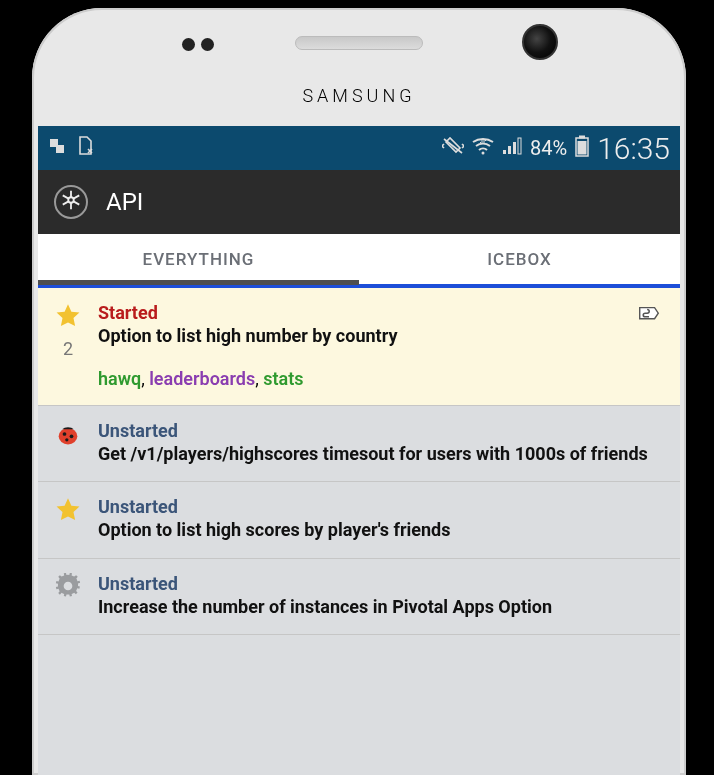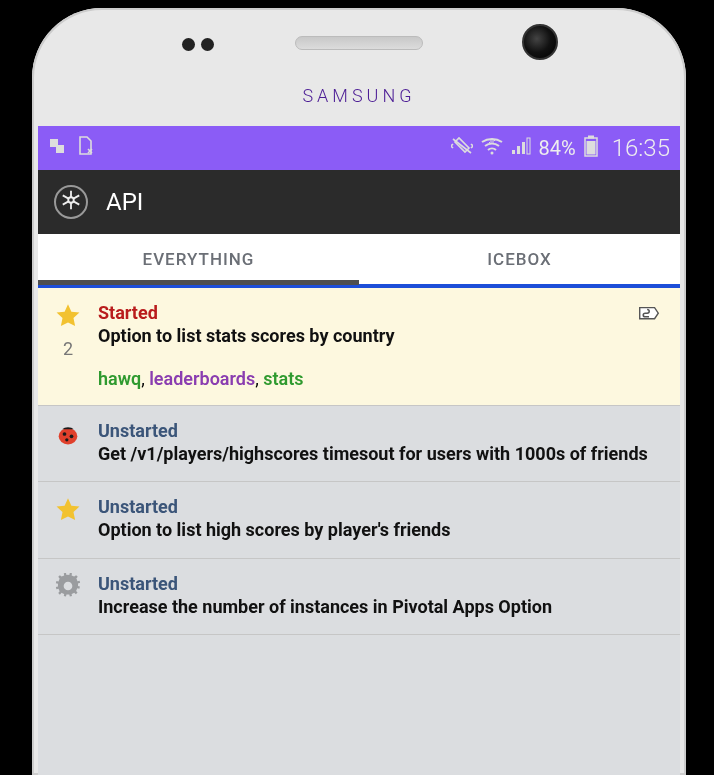--- a/index.html
+++ b/index.html
@@ -31,37 +31,37 @@
   border: 1px solid #bbb;
 }
 .camera {
   position: absolute; top: 16px; right: 128px;
   width: 36px; height: 36px; border-radius: 50%;
   background: radial-gradient(circle at 40% 40%, #444 0%, #111 50%, #000 100%);
   border: 2px solid #333;
 }
 .brand {
   position: absolute; bottom: 20px; left: 50%; transform: translateX(-50%);
-  color: #4c1d95; letter-spacing: 4px; font-size: 18px; font-weight: 300;
+  color: #000000; letter-spacing: 4px; font-size: 18px; font-weight: 300;
 }
 
 .screen {
   position: absolute; left: 6px; right: 6px; top: 118px; bottom: 0;
   background: #dbdde0; overflow: hidden;
 }
 
 
 .statusbar {
-  height: 44px; background: #8b5cf6; color: #eee;
+  height: 44px; background: #0c4a6e; color: #eee;
   display: flex; padding: 0 10px;
   font-size: 20px;
 }
 .status-left { display: flex; align-items: center; gap: 10px; }
 .status-right { margin-left: auto; display: flex; align-items: center; gap: 8px; }
-.clock { font-size: 24px; margin-left: 6px; font-weight: 300; }
+.clock { font-size: 30px; font-weight: 300; }
 
 
 .app-header {
   height: 64px; background: #2b2b2b; display: flex; align-items: center;
   padding: 0 16px; gap: 18px;
 }
 .app-icon {
   width: 34px; height: 34px; border-radius: 50%;
   border: 2px solid #999; display: flex; align-items: center; justify-content: center;
 }
@@ -206,21 +206,21 @@
         <div class="story-left">
           <span class="icon star-icon">
             <svg viewBox="0 0 24 24">
                 <path d="M12 2l2.9 6.3 6.9.8-5.1 4.7 1.4 6.8L12 17.6 5.9 20.6l1.4-6.8L2.2 9.1l6.9-.8z" fill="#f2c230"></path>
               </svg>
           </span>
           <span class="points">2</span>
         </div>
         <div class="story-body">
           <div class="status-label status-started">Started</div>
-          <div class="story-title">Option to list stats scores by country</div>
+          <div class="story-title">Option to list high number by country</div>
           <div class="labels">
             <span class="label lbl-green">hawq</span><span>, </span><span class="label lbl-purple">leaderboards</span><span>, </span><span class="label lbl-green">stats</span>
           </div>
         </div>
         <div class="story-right">
           <span class="icon attach-icon">
             <svg viewBox="0 0 28 28">
                 <path d="M4 6h16l4 6-4 6H4z" fill="#fff" stroke="#555" stroke-width="1.5"></path>
                 <path d="M12 8c3 0 3 4 0 4h-2c-3 0-3 4 0 4h4" fill="none" stroke="#555" stroke-width="1.6"></path>
               </svg>

